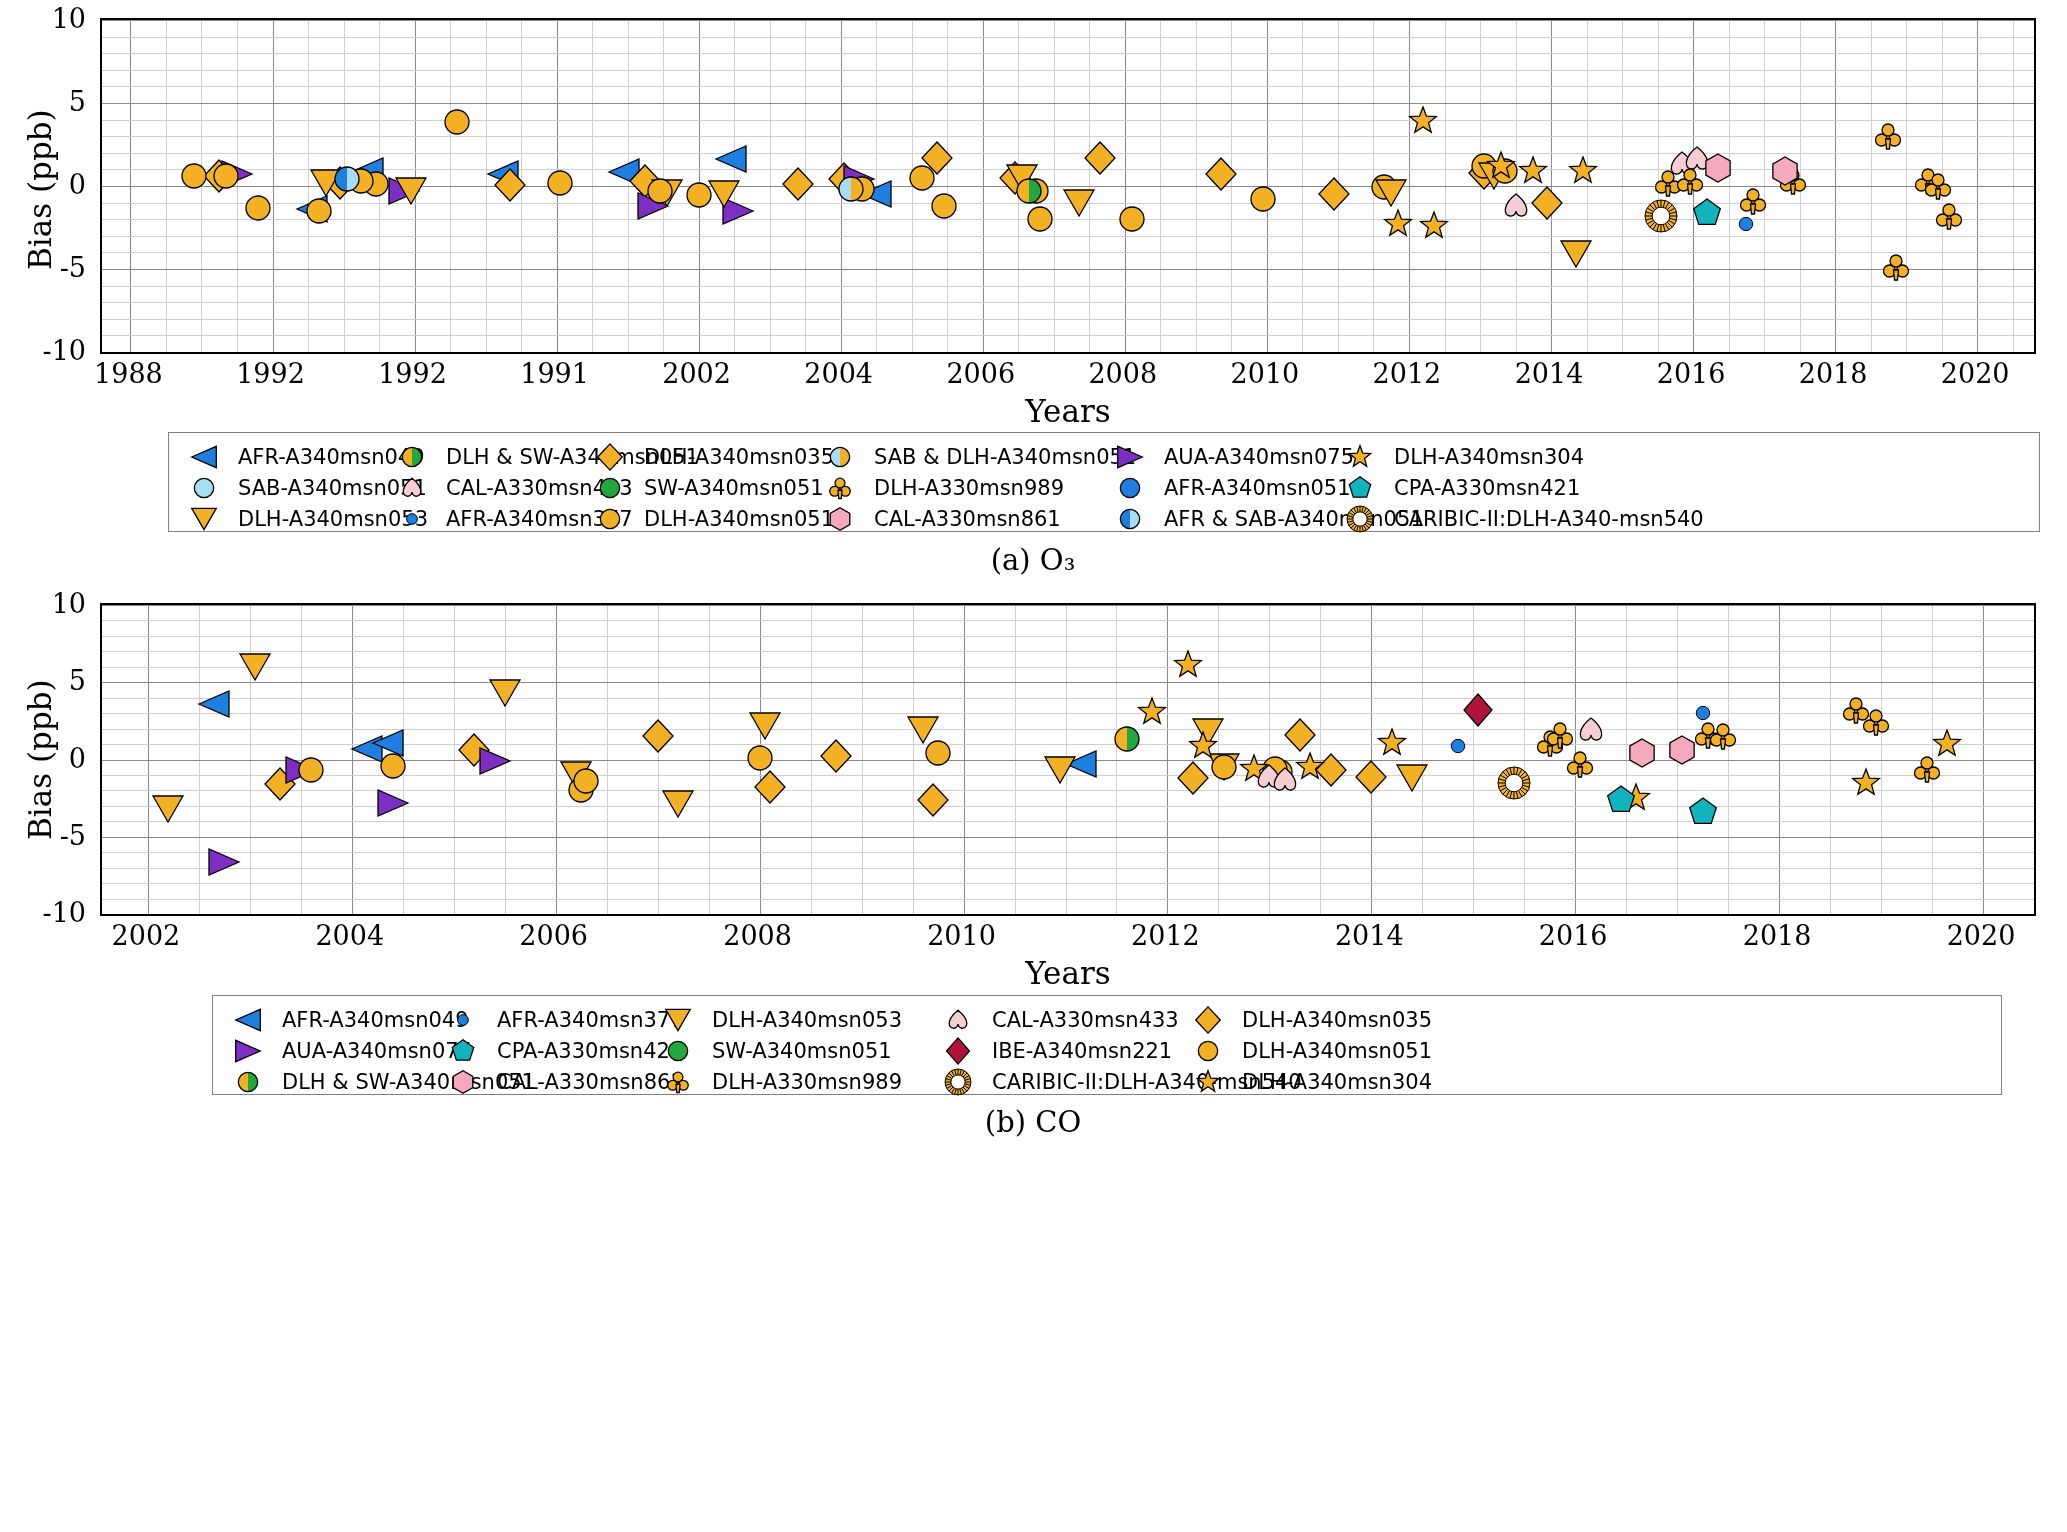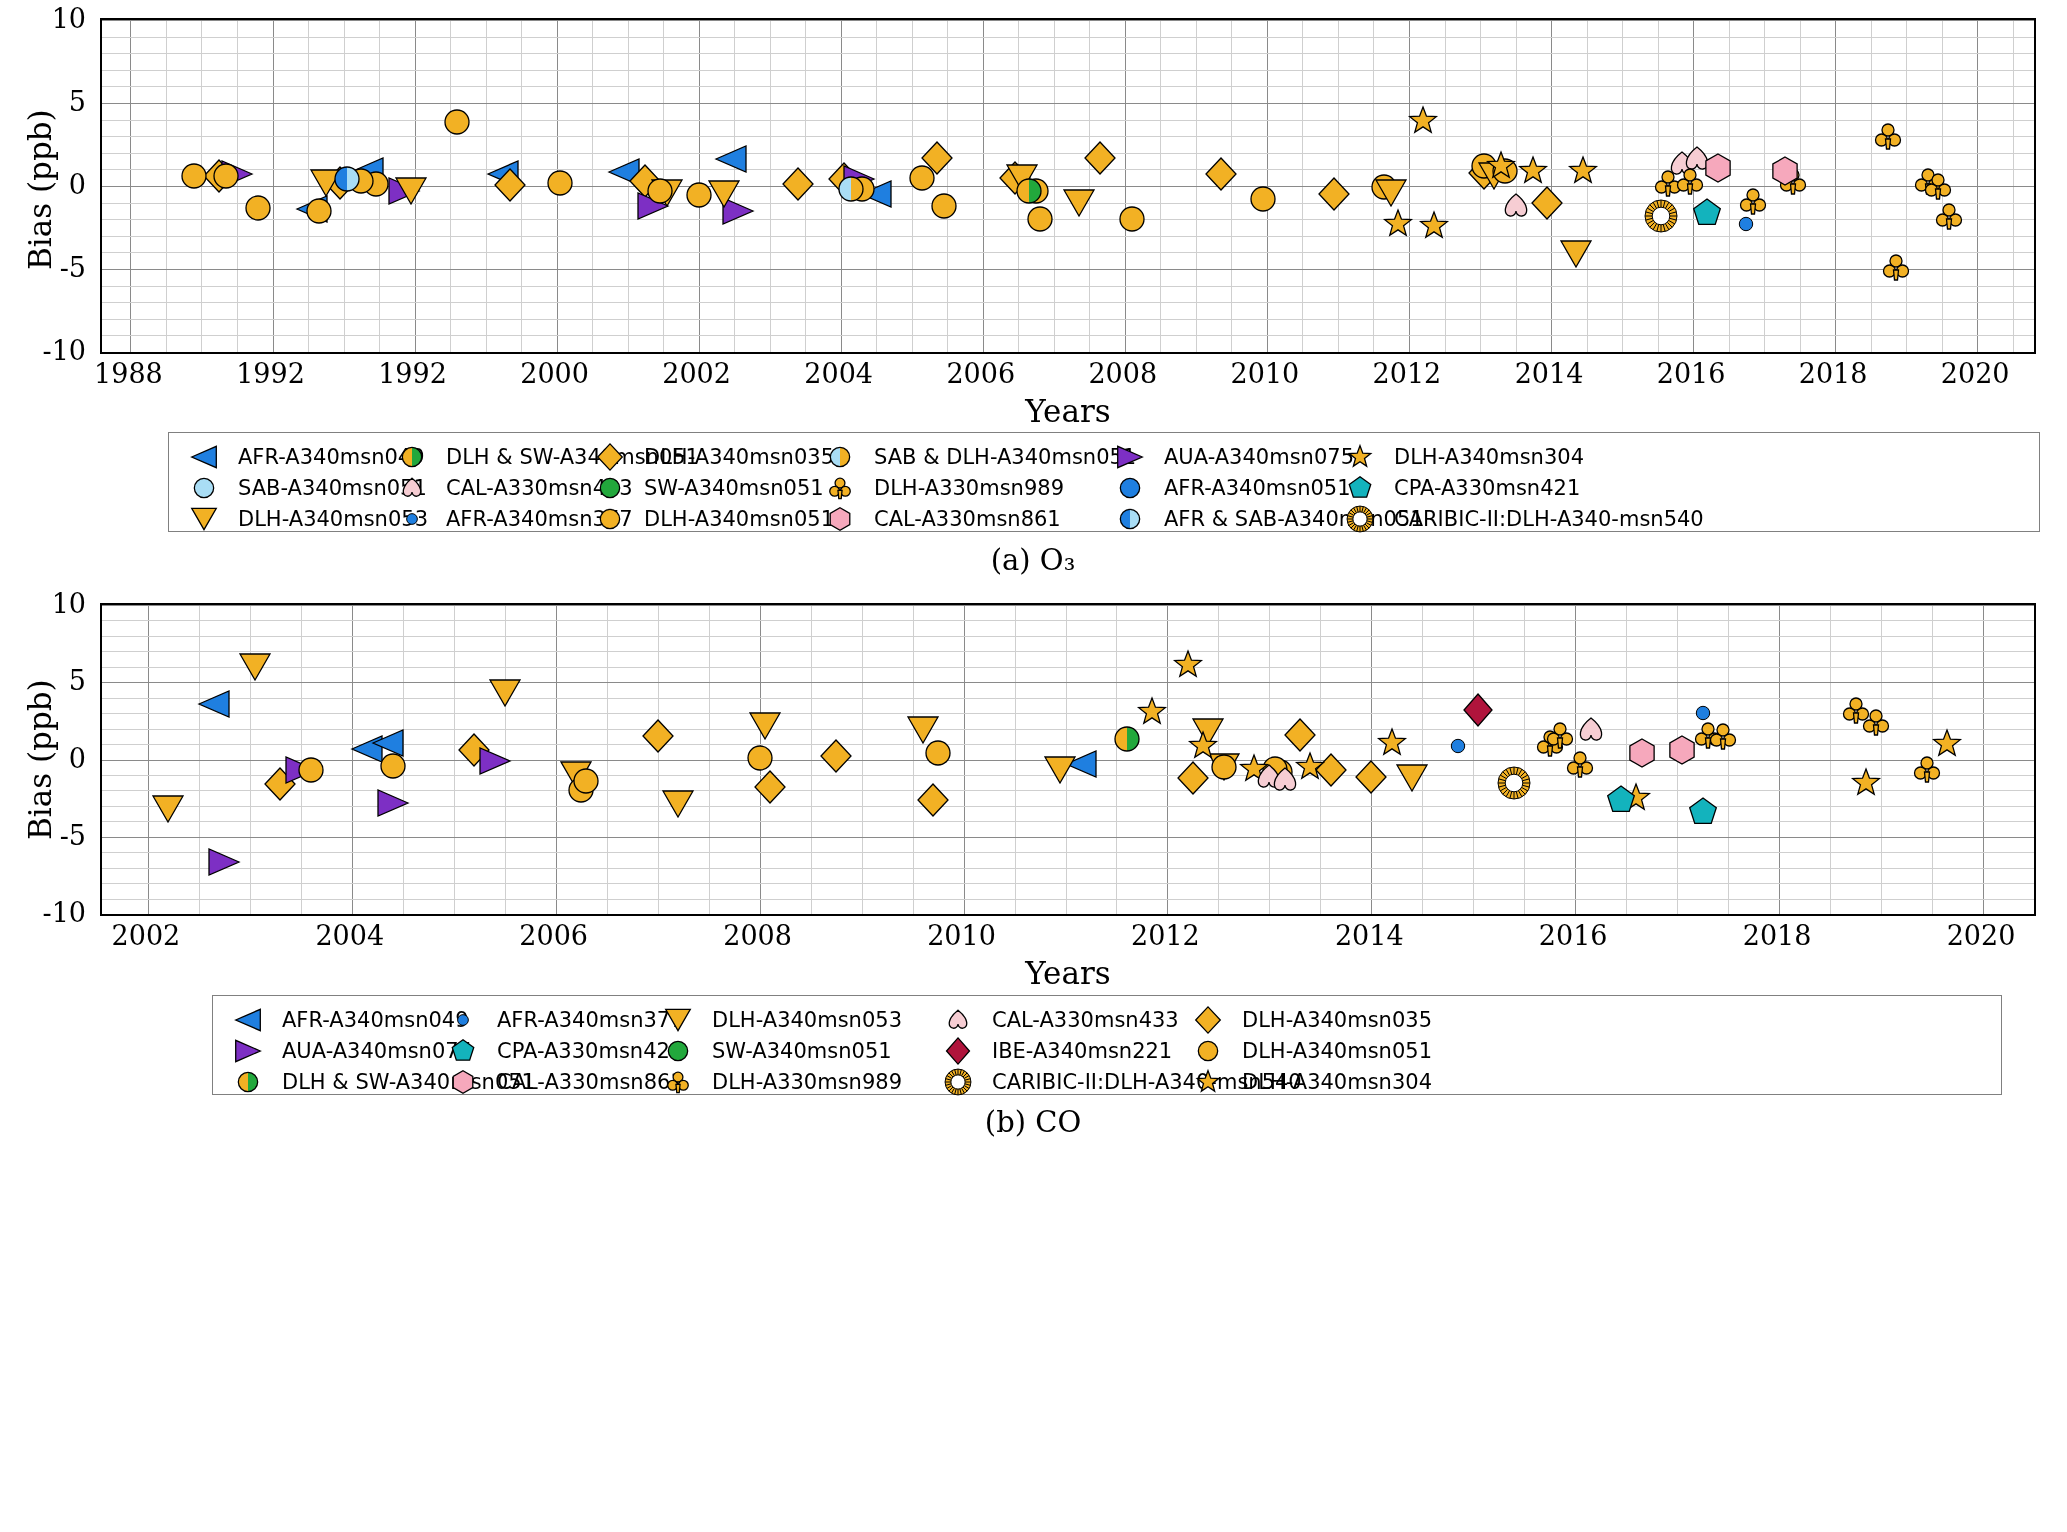--- a/index.html
+++ b/index.html
@@ -589,21 +589,21 @@
               <line x1="25.50" y1="14.72" x2="32.45" y2="12.86" stroke="#000" stroke-width="1"></line>
               <circle cx="17" cy="17" r="8.8" fill="#ffffff" stroke="#000" stroke-width="1"></circle>
             </svg>
           </span>
         </div>
     </div>
     <div id="xticksA">
         <div class="xticklabel" style="left:128.4px;top:358px">1988</div>
         <div class="xticklabel" style="left:270.5px;top:358px">1992</div>
         <div class="xticklabel" style="left:412.5px;top:358px">1992</div>
-        <div class="xticklabel" style="left:554.6px;top:358px">2000</div>
+        <div class="xticklabel" style="left:554.6px;top:358px">1991</div>
         <div class="xticklabel" style="left:696.6px;top:358px">2002</div>
         <div class="xticklabel" style="left:838.7px;top:358px">2004</div>
         <div class="xticklabel" style="left:980.8px;top:358px">2006</div>
         <div class="xticklabel" style="left:1122.8px;top:358px">2008</div>
         <div class="xticklabel" style="left:1264.9px;top:358px">2010</div>
         <div class="xticklabel" style="left:1406.9px;top:358px">2012</div>
         <div class="xticklabel" style="left:1549.0px;top:358px">2014</div>
         <div class="xticklabel" style="left:1691.1px;top:358px">2016</div>
         <div class="xticklabel" style="left:1833.1px;top:358px">2018</div>
         <div class="xticklabel" style="left:1975.2px;top:358px">2020</div>

